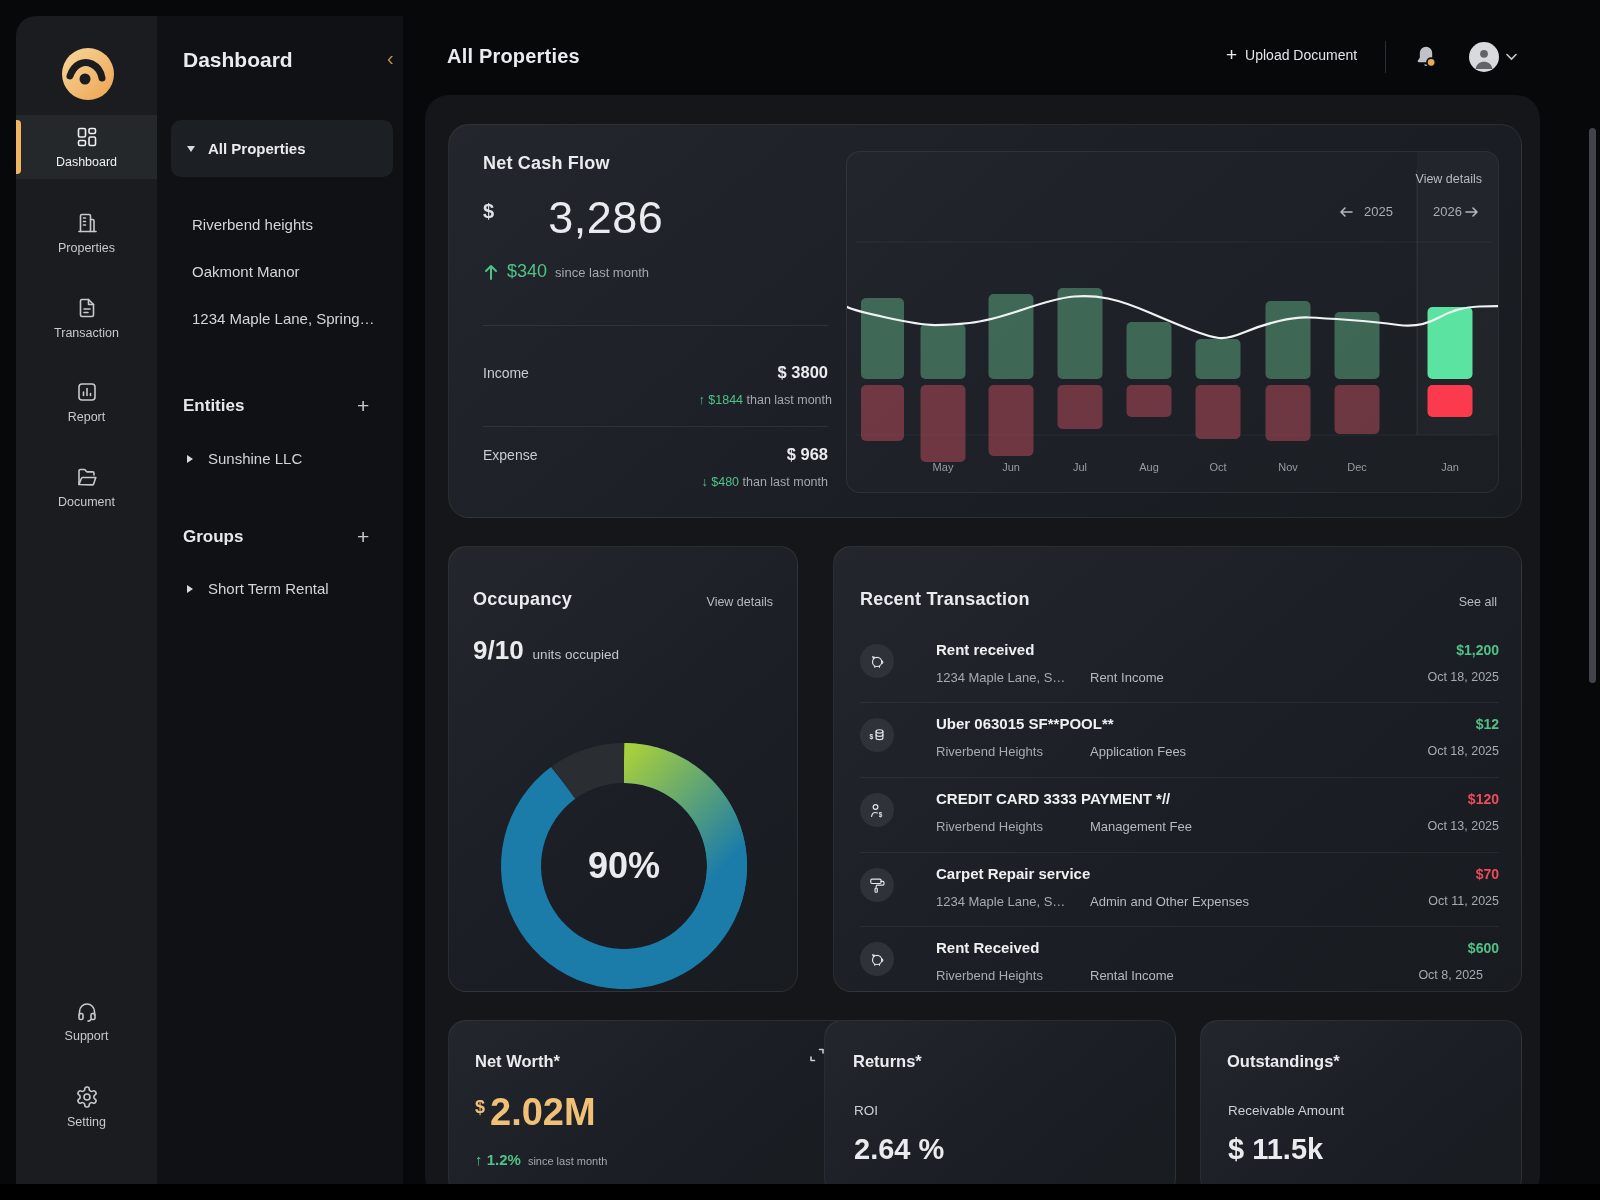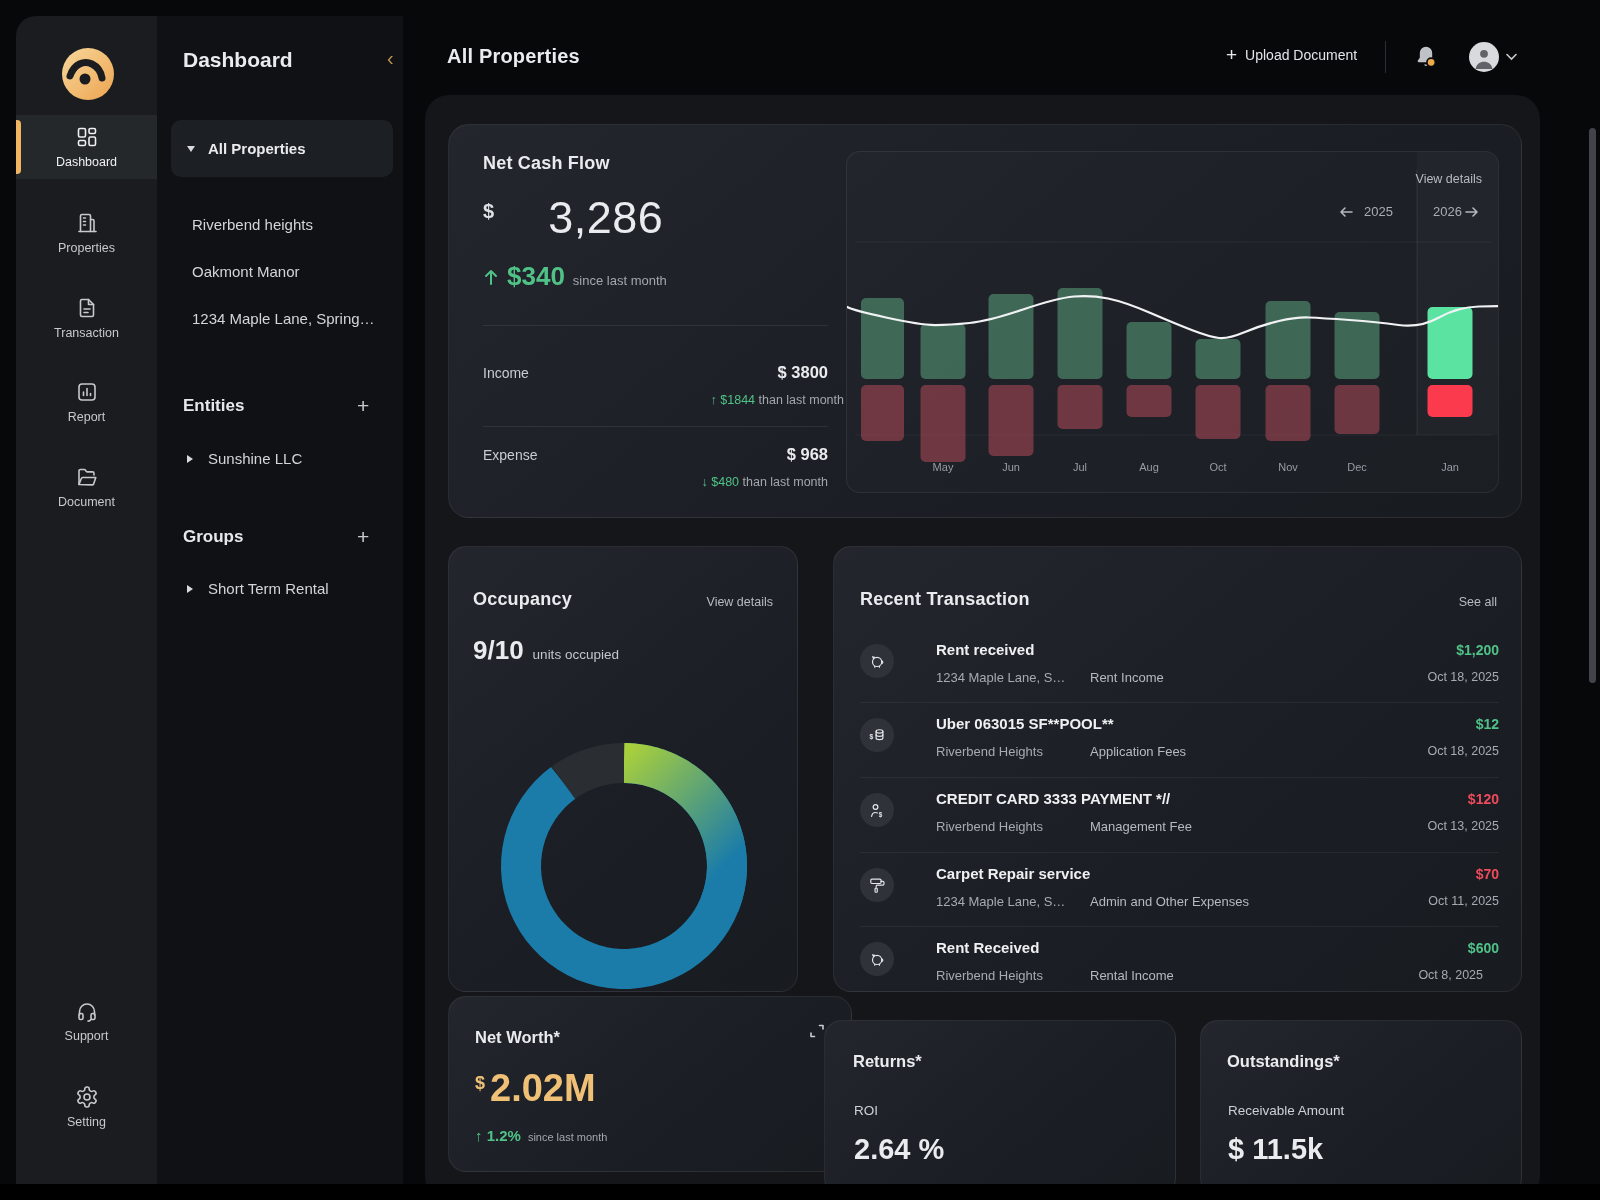--- a/index.html
+++ b/index.html
@@ -183,30 +183,30 @@
   <div class="a" style="left:34px;top:0;width:345px;height:394px;">
     <div class="a ttl" style="left:0;top:28px;">Net Cash Flow</div>
     <div class="a" style="left:0;top:70px;display:flex;align-items:flex-start;gap:6px;">
       <span style="font-size:20px;font-weight:600;margin-top:5px;color:#dfe2e5;">$</span>
       <span style="font-size:45px;font-weight:400;letter-spacing:.5px;line-height:1;margin-left:48px;">3,286</span>
     </div>
     <div class="a" style="left:0;top:136px;display:flex;align-items:baseline;gap:8px;">
       <svg width="16" height="18" viewBox="0 0 16 18" style="align-self:center;">
         <path d="M8 16V3M3 8l5-5 5 5" fill="none" stroke="#50c287" stroke-width="2" stroke-linecap="round" stroke-linejoin="round"></path>
         </svg>
-      <span class="grn" style="font-size:26px;font-weight:700;">$340</span>
+      <span class="grn" style="font-size:18px;font-weight:400;">$340</span>
       <span class="sub" style="font-size:13px;">since last month</span>
     </div>
     <div class="a hr" style="left:0;top:200px;width:345px;"></div>
 
     <div class="a" style="left:0;top:238px;width:345px;display:flex;justify-content:space-between;align-items:baseline;">
       <span style="font-size:14px;color:#c9ccd1;">Income</span>
       <span style="font-size:16.5px;font-weight:700;">$ 3800</span>
     </div>
-    <div class="a" style="left:16px;top:268px;width:345px;text-align:right;font-size:12.5px;">
+    <div class="a" style="left:4px;top:268px;width:345px;text-align:right;font-size:12.5px;">
       <span class="grn">↑ <span>$1844</span></span>
       <span class="sub">than last month</span>
     </div>
     <div class="a hr" style="left:0;top:301px;width:345px;"></div>
 
     <div class="a" style="left:0;top:320px;width:345px;display:flex;justify-content:space-between;align-items:baseline;">
       <span style="font-size:14px;color:#c9ccd1;">Expense</span>
       <span style="font-size:16.5px;font-weight:700;">$ 968</span>
     </div>
     <div class="a" style="left:0;top:350px;width:345px;text-align:right;font-size:12.5px;">
@@ -276,20 +276,21 @@
     <defs>
         <linearGradient id="limeGrad" gradientUnits="userSpaceOnUse" x1="125" y1="15" x2="232" y2="118">
       <stop offset="0" stop-color="#a8cf3c"></stop>
           <stop offset="1" stop-color="#1b7ca9"></stop>
         </linearGradient>
       </defs>
   <path d="M125.00 22.00L134.09 22.40L143.11 23.60L151.98 25.60L160.65 28.37L169.04 31.89L177.08 36.14L184.72 41.08L191.89 46.68L198.54 52.89L204.62 59.66L210.08 66.94L214.87 74.67L218.96 82.80L222.32 91.25L224.91 99.97L226.73 108.89L227.76 117.93L227.98 127.02L227.40 136.10L226.02 145.09L223.85 153.93L220.92 162.54L217.23 170.86L212.82 178.82L207.73 186.36L201.99 193.42L195.66 199.95L188.77 205.89L181.38 211.20L173.55 215.84L165.35 219.77L156.83 222.96L148.06 225.39L139.11 227.03L130.05 227.88L120.96 227.92L111.89 227.16L102.93 225.61L94.13 223.27L85.58 220.16L77.34 216.31L69.47 211.75L62.03 206.51L55.08 200.64L48.68 194.17L42.88 187.17L37.71 179.68L33.23 171.76L29.46 163.48L26.44 154.90L24.18 146.09L22.71 137.11L22.04 128.03L22.18 118.94L23.11 109.89L24.85 100.96L27.36 92.21L30.63 83.72L34.64 75.56L39.36 67.78L44.74 60.44L50.75 53.61L57.34 47.34L64.46 41.67" fill="none" stroke="#1b7ca9" stroke-width="40"></path>
       <path d="M125.00 22.00L128.15 22.05L131.29 22.19L134.42 22.43L137.55 22.77L140.67 23.20L143.77 23.72L146.85 24.35L149.92 25.06L152.96 25.87L155.97 26.77L158.96 27.76L161.91 28.84L164.83 30.01L167.71 31.27L170.56 32.62L173.36 34.06L176.11 35.58L178.82 37.18L181.47 38.86L184.08 40.63L186.63 42.47L189.12 44.39L191.55 46.39L193.92 48.46L196.23 50.60L198.46 52.81L200.64 55.08L202.74 57.43L204.76 59.83L206.72 62.30L208.59 64.82L210.39 67.40L212.11 70.04L213.75 72.72L215.30 75.46L216.77 78.24L218.16 81.06L219.46 83.93L220.67 86.83L221.79 89.77L222.82 92.74L223.76 95.75L224.61 98.78L225.36 101.83L226.02 104.91L226.59 108.00L227.06 111.11L227.44 114.23L227.72 117.37L227.90 120.51L227.99 123.65L227.98 126.80L227.88 129.94L227.68 133.08L227.39 136.21L227.00 139.33L226.51 142.44L225.93 145.53L225.26 148.61L224.49 151.66L223.63 154.68L222.68 157.68L221.63 160.65L220.50 163.58" fill="none" stroke="url(#limeGrad)" stroke-width="40"></path>
       <path d="M64.46 41.67L65.28 41.08L66.11 40.50L66.94 39.92L67.78 39.36L68.62 38.80L69.47 38.25L70.32 37.71L71.18 37.18L72.05 36.65L72.92 36.14L73.79 35.63L74.67 35.13L75.56 34.64L76.45 34.16L77.34 33.69L78.24 33.23L79.14 32.77L80.05 32.33L80.96 31.89L81.88 31.46L82.80 31.04L83.72 30.63L84.65 30.23L85.58 29.84L86.52 29.46L87.46 29.08L88.40 28.72L89.35 28.37L90.30 28.02L91.25 27.68L92.21 27.36L93.17 27.04L94.13 26.73L95.10 26.44L96.07 26.15L97.04 25.87L98.02 25.60L98.99 25.34L99.97 25.09L100.96 24.85L101.94 24.61L102.93 24.39L103.91 24.18L104.91 23.98L105.90 23.79L106.89 23.60L107.89 23.43L108.89 23.27L109.89 23.11L110.89 22.97L111.89 22.84L112.89 22.71L113.90 22.60L114.90 22.50L115.91 22.40L116.92 22.32L117.93 22.24L118.94 22.18L119.95 22.12L120.96 22.08L121.97 22.04L122.98 22.02L123.99 22.00L125.00 22.00" fill="none" stroke="#2a2d31" stroke-width="40"></path>
     </svg>
+  <div class="a" style="left:50px;top:194px;width:250px;height:250px;display:flex;align-items:center;justify-content:center;font-size:36px;font-weight:700;">90%</div>
 </section>
 
 <section class="a card" style="left:833px;top:546px;width:689px;height:446px;">
   <div class="a ttl" style="left:26px;top:42px;">Recent Transaction</div>
   <div class="a link" style="right:24px;top:48px;">See all</div>
 
   <div class="a" style="left:26px;top:94px;width:639px;height:62px;cursor:pointer;">
     <div class="icircle a" style="left:0;top:3px;">
       <svg width="19" height="19" viewBox="0 0 24 24">
         <circle cx="11.5" cy="12.5" r="5.8"></circle>
@@ -365,21 +366,21 @@
       </svg>
     </div>
     <div class="a trow-title" style="left:76px;top:0;">Rent Received</div>
     <div class="a trow-sub" style="left:76px;top:29px;">Riverbend Heights</div>
     <div class="a trow-sub" style="left:230px;top:29px;color:#b6bac0;">Rental Income</div>
     <div class="a amt grn" style="right:0;top:1px;">$600</div>
     <div class="a date" style="right:16px;top:29px;">Oct 8, 2025</div>
   </div>
 </section>
 
-<section class="a card" style="left:448px;top:996px;width:404px;height:176px;">
+<section class="a card" style="left:448px;top:1020px;width:404px;height:176px;">
   <div class="a bigttl" style="left:26px;top:31px;">Net Worth*</div>
   <div class="a" style="right:24px;top:24px;cursor:pointer;">
     <svg width="20" height="20" viewBox="0 0 20 20">
         <path d="M12.5 4.5H16V8M7.5 15.5H4V12" fill="none" stroke="#c9ccd1" stroke-width="1.6" stroke-linecap="round" stroke-linejoin="round"></path>
       </svg>
   </div>
   <div class="a" style="left:26px;top:72px;display:flex;align-items:flex-start;gap:5px;color:#f0c077;">
     <span style="font-size:18px;font-weight:600;margin-top:4px;">$</span>
     <span style="font-size:38px;font-weight:700;line-height:1;">2.02M</span>
   </div>

